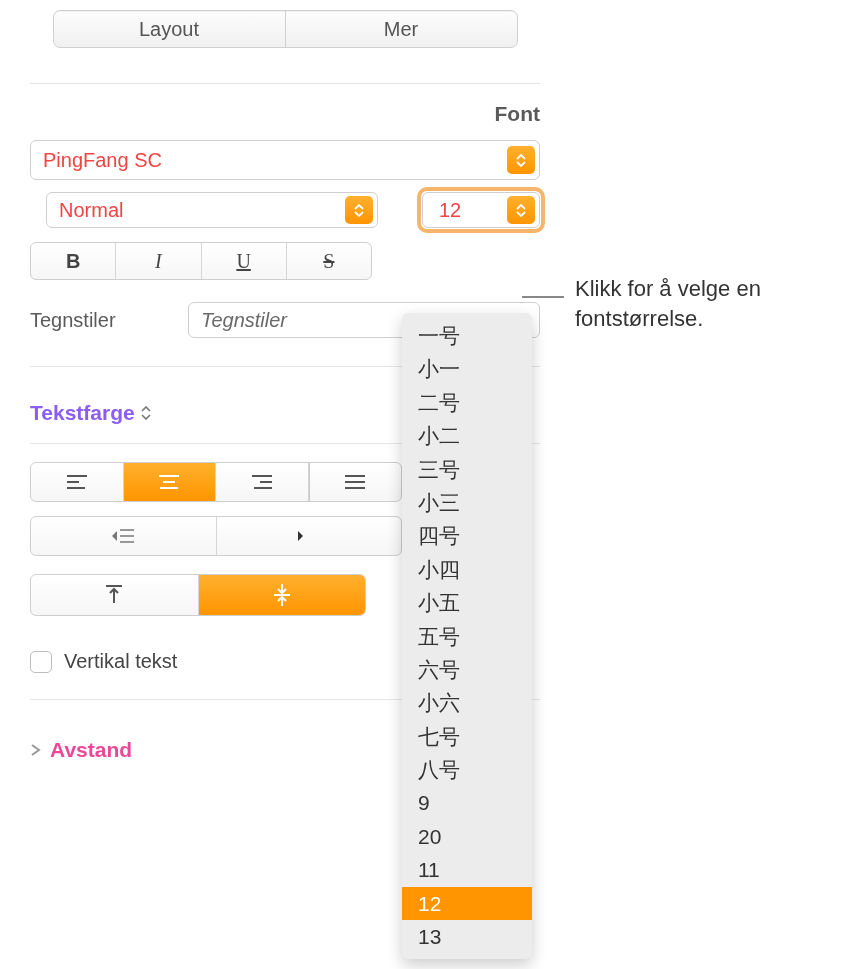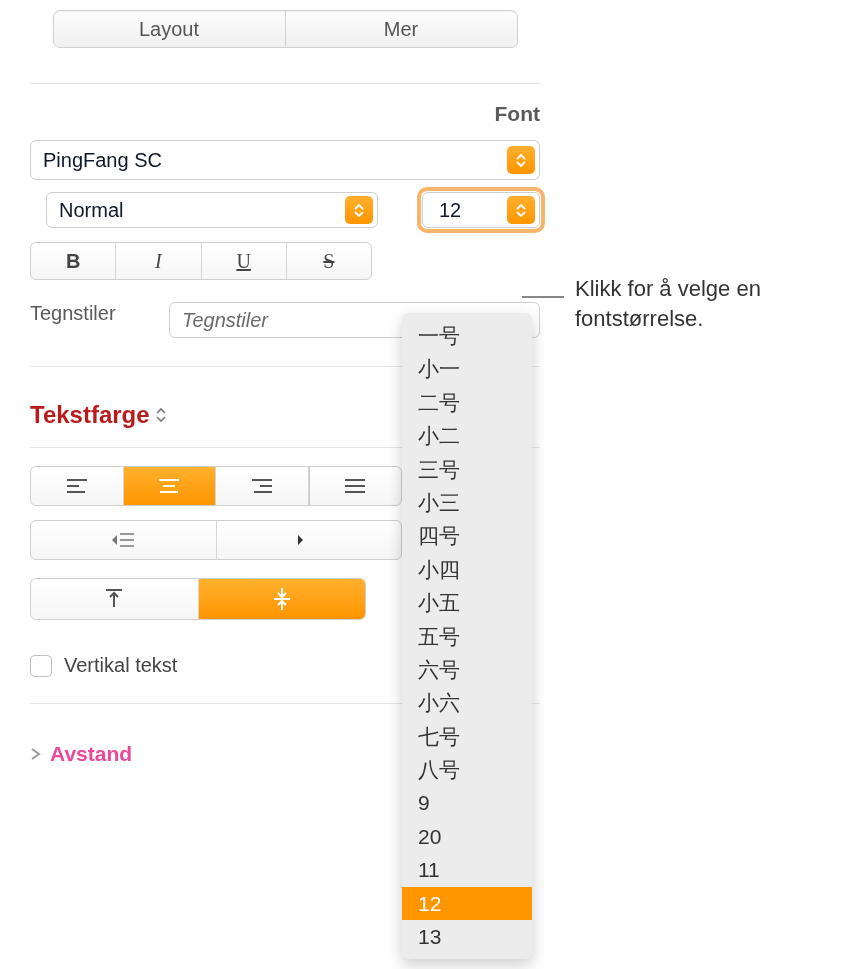--- a/index.html
+++ b/index.html
@@ -70,21 +70,21 @@
     border-radius: 6px;
     background: #fff;
     height: 40px;
     padding: 0 4px 0 12px;
     position: relative;
   }
   .dropdown.small { height: 36px; margin-left: 16px; }
   .dropdown .dd-text {
     flex: 1;
     font-size: 20px;
-    color: #0f172a;
+    color: #ef4444;
   }
   .arrow-btn {
     width: 28px;
     height: 28px;
     background: linear-gradient(#ffb02e,#ff9500);
     border-radius: 5px;
     display: flex;
     flex-direction: column;
     align-items: center;
     justify-content: center;
@@ -138,40 +138,41 @@
     font-family: "Times New Roman", serif;
   }
   .style-btns div:last-child { border-right: none; }
   .bold-cell { font-weight: 700; font-family: -apple-system, Arial, sans-serif !important;}
   .italic-cell { font-style: italic; }
   .underline-cell { text-decoration: underline; }
   .strike-cell { text-decoration: line-through; }
 
   .tegn-row {
     display: flex;
-    gap: 1px;
+    align-items: center;
+    gap: 20px;
     margin-top: 22px;
   }
   .tegn-row .label {
     font-size: 20px;
     color: #5a5a5a;
     width: 122px;
   }
   .tegn-row .dropdown { flex: 1; }
 
   .color-row {
     display: flex;
     align-items: center;
     gap: 6px;
     margin-top: 34px;
     margin-bottom: 10px;
   }
   .color-row .label {
-    font-size: 24px;
-    color: #b91c1c;
+    font-size: 21px;
+    color: #8b5cf6;
     font-weight: 600;
   }
 
   hr.thin {
     border: none;
     border-top: 1px solid #e6e6e6;
     margin: 18px 0;
   }
 
   

